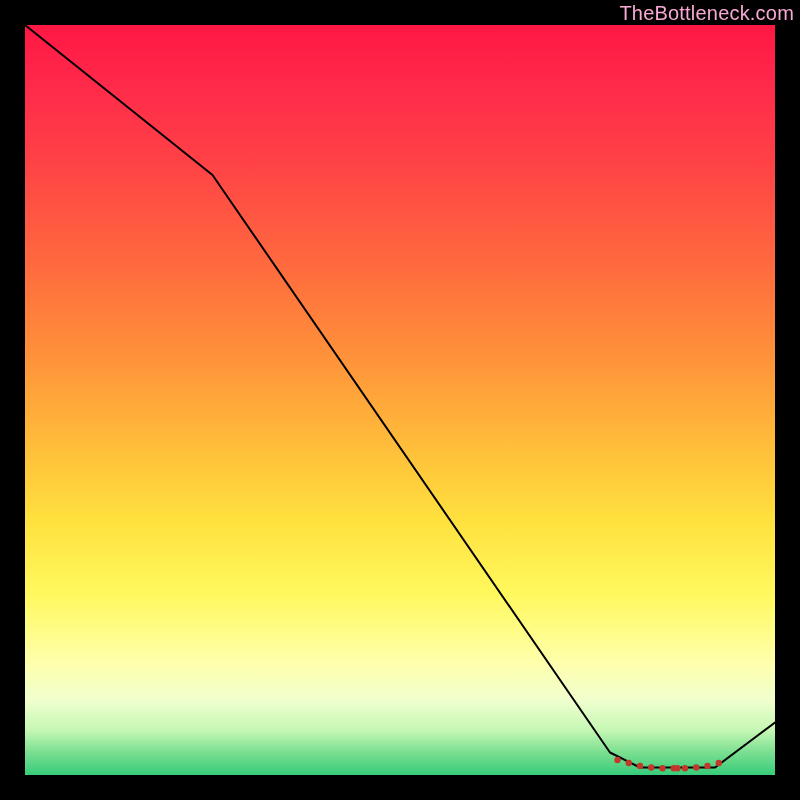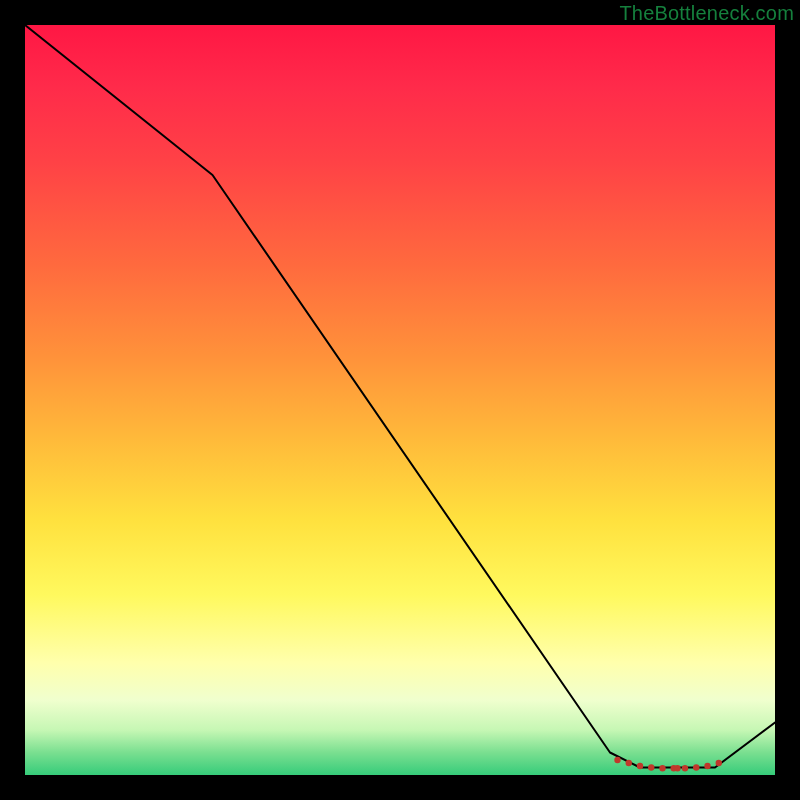--- a/index.html
+++ b/index.html
@@ -45,21 +45,21 @@
     position: absolute;
     left: 0;
     top: 0;
     width: 750px;
     height: 750px;
   }
   .watermark {
     position: absolute;
     top: 2px;
     right: 6px;
-    color: #15803d;
+    color: #f9a8d4;
     font-size: 20px;
     font-weight: 500;
     letter-spacing: 0.2px;
     user-select: none;
   }
 </style>
 </head>
 <body>
 
 <div class="stage">

